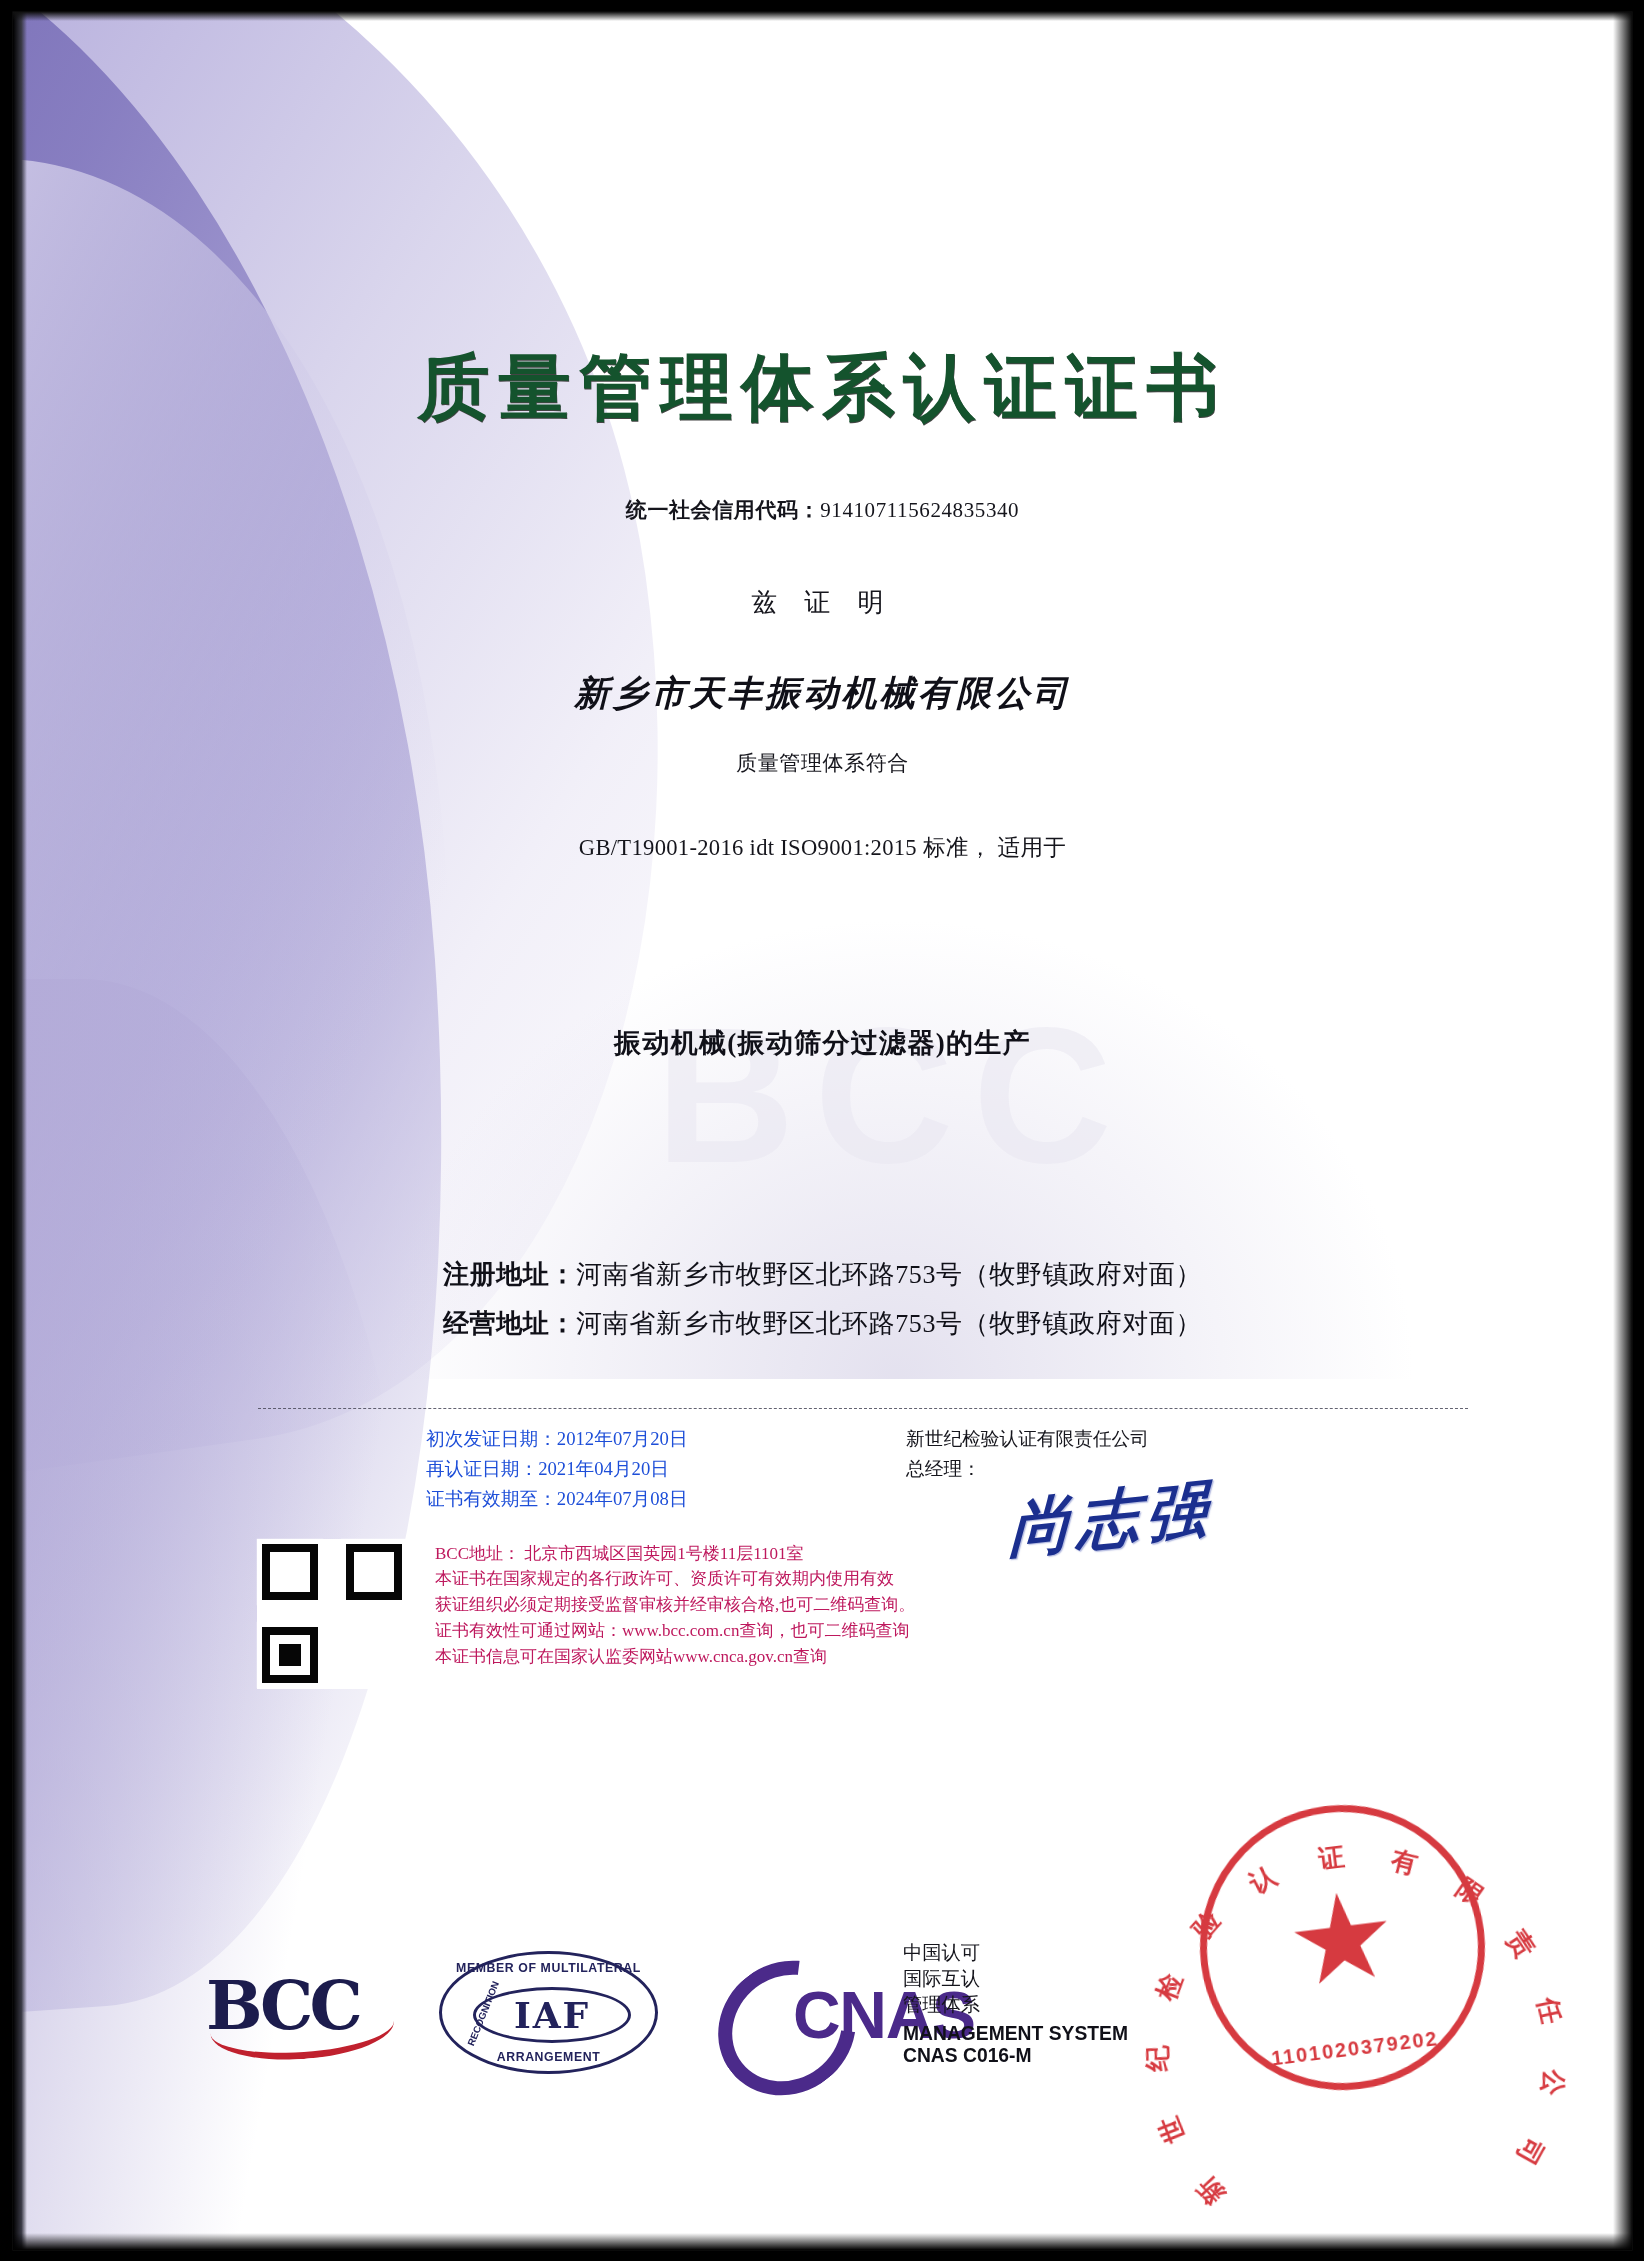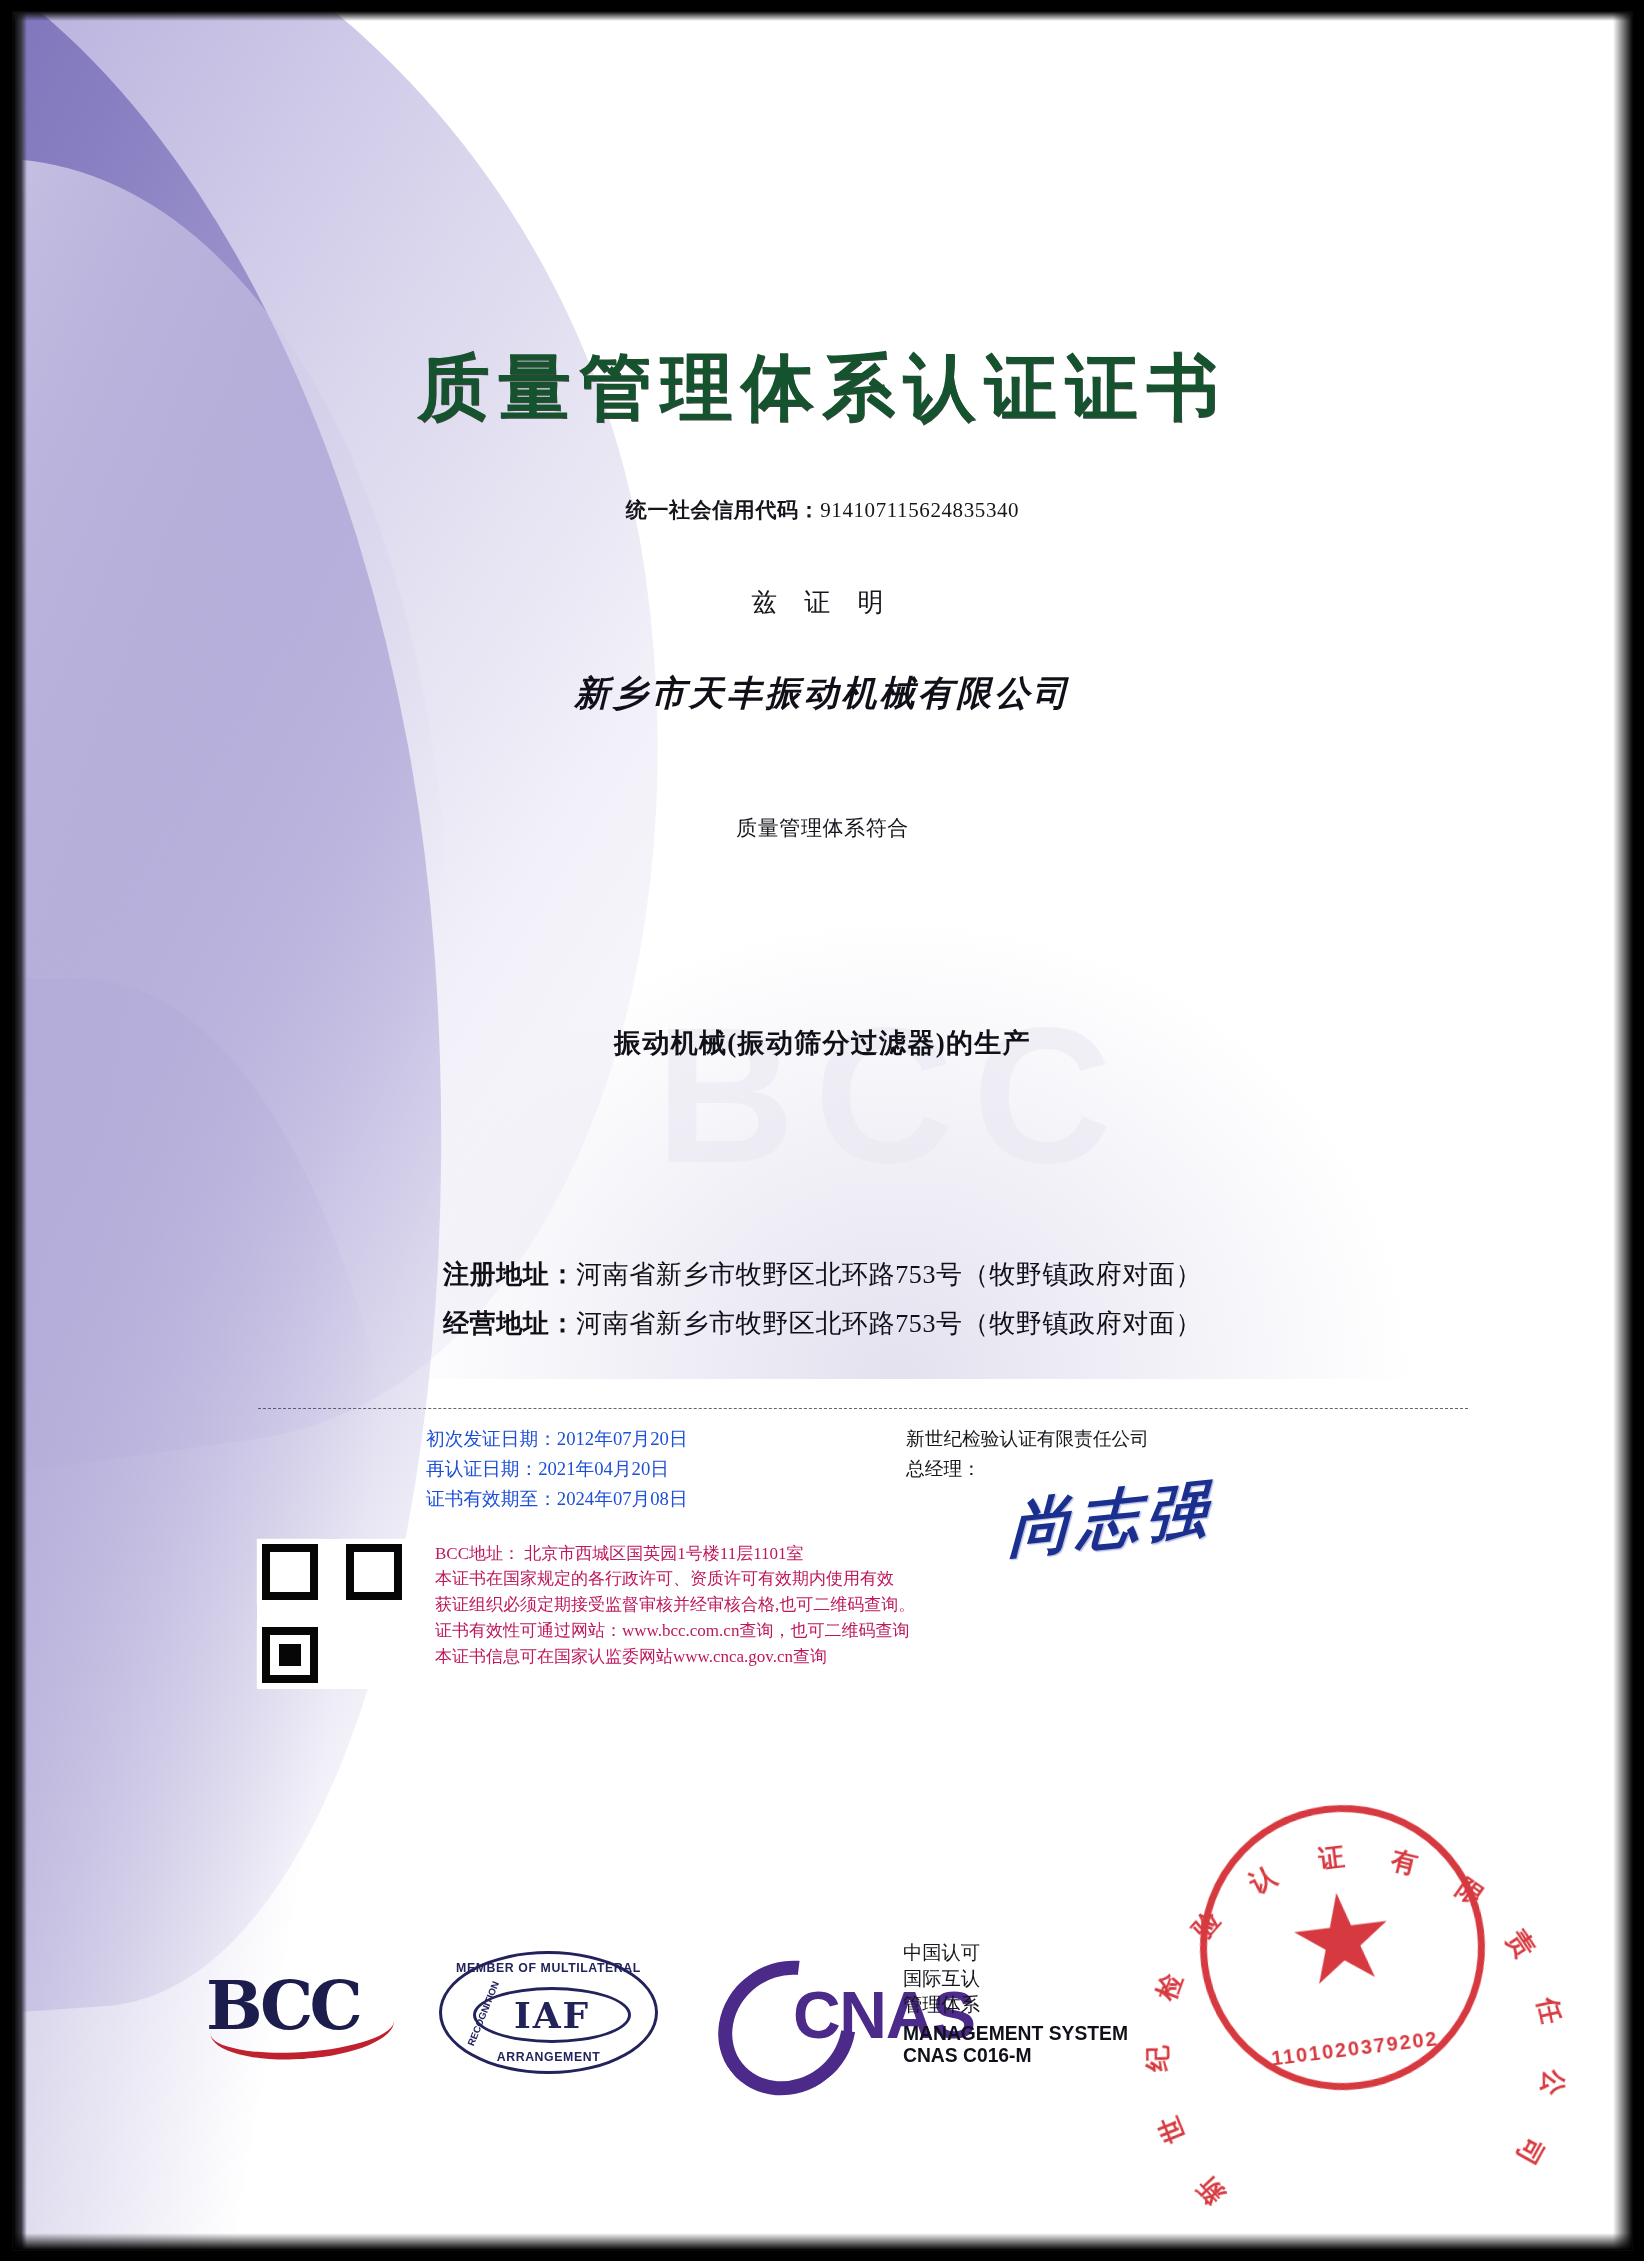--- a/index.html
+++ b/index.html
@@ -73,21 +73,21 @@
   .hereby{
     position:absolute;left:0;right:0;top:573px;text-align:center;
     font-size:26px;letter-spacing:10.3px;color:#15151c;
   }
   .company{
     position:absolute;left:0;right:0;top:658px;text-align:center;
     font-family:"DejaVu Serif",serif;font-weight:bold;
     font-size:35px;letter-spacing:3.2px;color:#101018;font-style:italic;
   }
   .conform{
-    position:absolute;left:0;right:0;top:802px;text-align:center;
+    position:absolute;left:0;right:0;top:737px;text-align:center;
     font-size:21px;color:#15151c;letter-spacing:0.6px;
   }
   .standard{
     position:absolute;left:0;right:0;top:820px;text-align:center;
     font-size:22.6px;color:#15151c;letter-spacing:0.3px;
   }
   .scope{
     position:absolute;left:0;right:0;top:1013px;text-align:center;
     font-weight:bold;font-size:27px;color:#101018;letter-spacing:1.3px;
   }
@@ -233,20 +233,21 @@
 
     <div class="reg-lines">
       <div class="reg-line">
         <b>统一社会信用代码：</b><span>914107115624835340</span>
       </div>
     </div>
 
     <div class="hereby">兹 证 明</div>
     <div class="company">新乡市天丰振动机械有限公司</div>
     <div class="conform">质量管理体系符合</div>
+    <div class="standard">GB/T19001-2016 idt ISO9001:2015 标准，  适用于</div>
     <div class="scope">振动机械(振动筛分过滤器)的生产</div>
 
     <div class="addr-block">
       <div class="addr-row">
         <b>注册地址：</b><span>河南省新乡市牧野区北环路753号（牧野镇政府对面）</span>
       </div>
       <div class="addr-row">
         <b>经营地址：</b><span>河南省新乡市牧野区北环路753号（牧野镇政府对面）</span>
       </div>
     </div>

